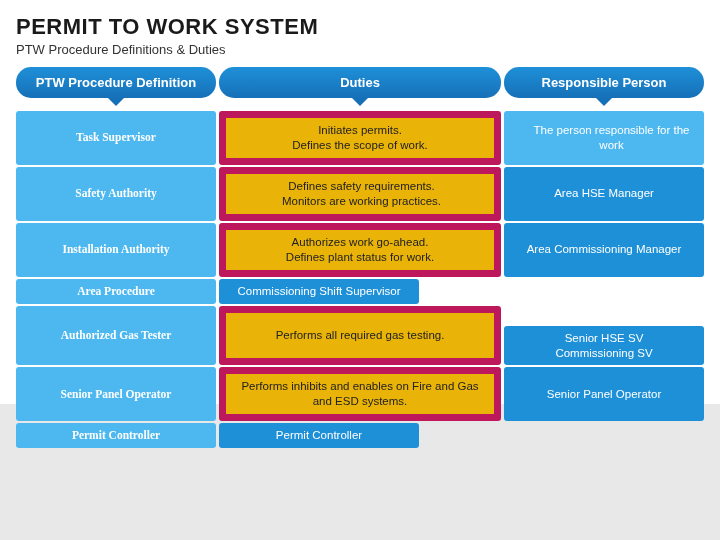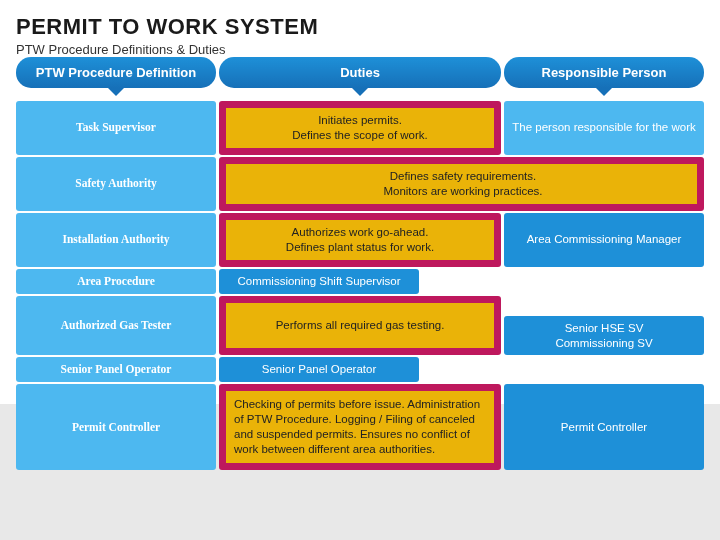--- a/index.html
+++ b/index.html
@@ -20,21 +20,21 @@
     .main-title {
       font-size: 22px;
       font-weight: 900;
       color: #1a1a1a;
       letter-spacing: 0.5px;
       margin-bottom: 2px;
     }
     .sub-title {
       font-size: 13px;
       color: #333;
-      margin-bottom: 0;
+      margin-bottom: 10px;
     }
     .table-wrapper {
       width: 100%;
     }
     .header-row {
       display: flex;
       gap: 3px;
       margin-bottom: 3px;
     }
     .col-def { width: 200px; flex-shrink: 0; }
@@ -101,20 +101,21 @@
     }
     .cell-resp {
       background: #1e90d8;
       color: white;
       font-weight: 500;
       width: 200px;
       flex-shrink: 0;
     }
     .cell-resp.lighter {
       background: #4db8f0;
+      padding-left: 21px;
     }
     .cell-duties.large {
       align-items: flex-start;
       text-align: left;
       padding: 6px 8px;
     }
   </style>
 </head>
 <body>
 
@@ -133,41 +134,42 @@
     <div class="data-row">
           <div class="cell cell-def">Task Supervisor</div>
           <div class="cell cell-duties" style="white-space: pre-line;">Initiates permits.
 Defines the scope of work.</div>
           <div class="cell cell-resp lighter" style="white-space: pre-line;">The person responsible for the work</div>
         </div>
         <div class="data-row">
           <div class="cell cell-def">Safety Authority</div>
           <div class="cell cell-duties" style="white-space: pre-line; padding-left: 9px;">Defines safety requirements.
 Monitors are working practices.</div>
+          <div class="cell cell-resp" style="white-space: pre-line;">Area HSE Manager</div>
         </div>
         <div class="data-row">
           <div class="cell cell-def">Installation Authority</div>
           <div class="cell cell-duties" style="white-space: pre-line;">Authorizes work go-ahead.
 Defines plant status for work.</div>
           <div class="cell cell-resp" style="white-space: pre-line;">Area Commissioning Manager</div>
         </div>
         <div class="data-row">
           <div class="cell cell-def">Area Procedure</div>
           <div class="cell cell-resp" style="white-space: pre-line;">Commissioning Shift Supervisor</div>
         </div>
         <div class="data-row">
           <div class="cell cell-def">Authorized Gas Tester</div>
           <div class="cell cell-duties" style="white-space: pre-line;">Performs all required gas testing.</div>
           <div class="cell cell-resp" style="white-space: pre-line; margin-top: 20px;">Senior HSE SV
 Commissioning SV</div>
         </div>
         <div class="data-row">
           <div class="cell cell-def">Senior Panel Operator</div>
+          <div class="cell cell-duties" style="white-space: pre-line;">Performs inhibits and enables on Fire and Gas and ESD systems.</div>
           <div class="cell cell-resp" style="white-space: pre-line;">Senior Panel Operator</div>
         </div>
         <div class="data-row">
           <div class="cell cell-def">Permit Controller</div>
-          <div class="cell cell-duties large" style="white-space: pre-line;">Checking of permits before issue. Administration of PTW Procedure. Logging / Filing of canceled and suspended permits. Ensures no conflict of work between different area authorities.</div>
           <div class="cell cell-resp" style="white-space: pre-line;">Permit Controller</div>
         </div>
       </div>
   </div>
 </div>
 
 </body></html>

